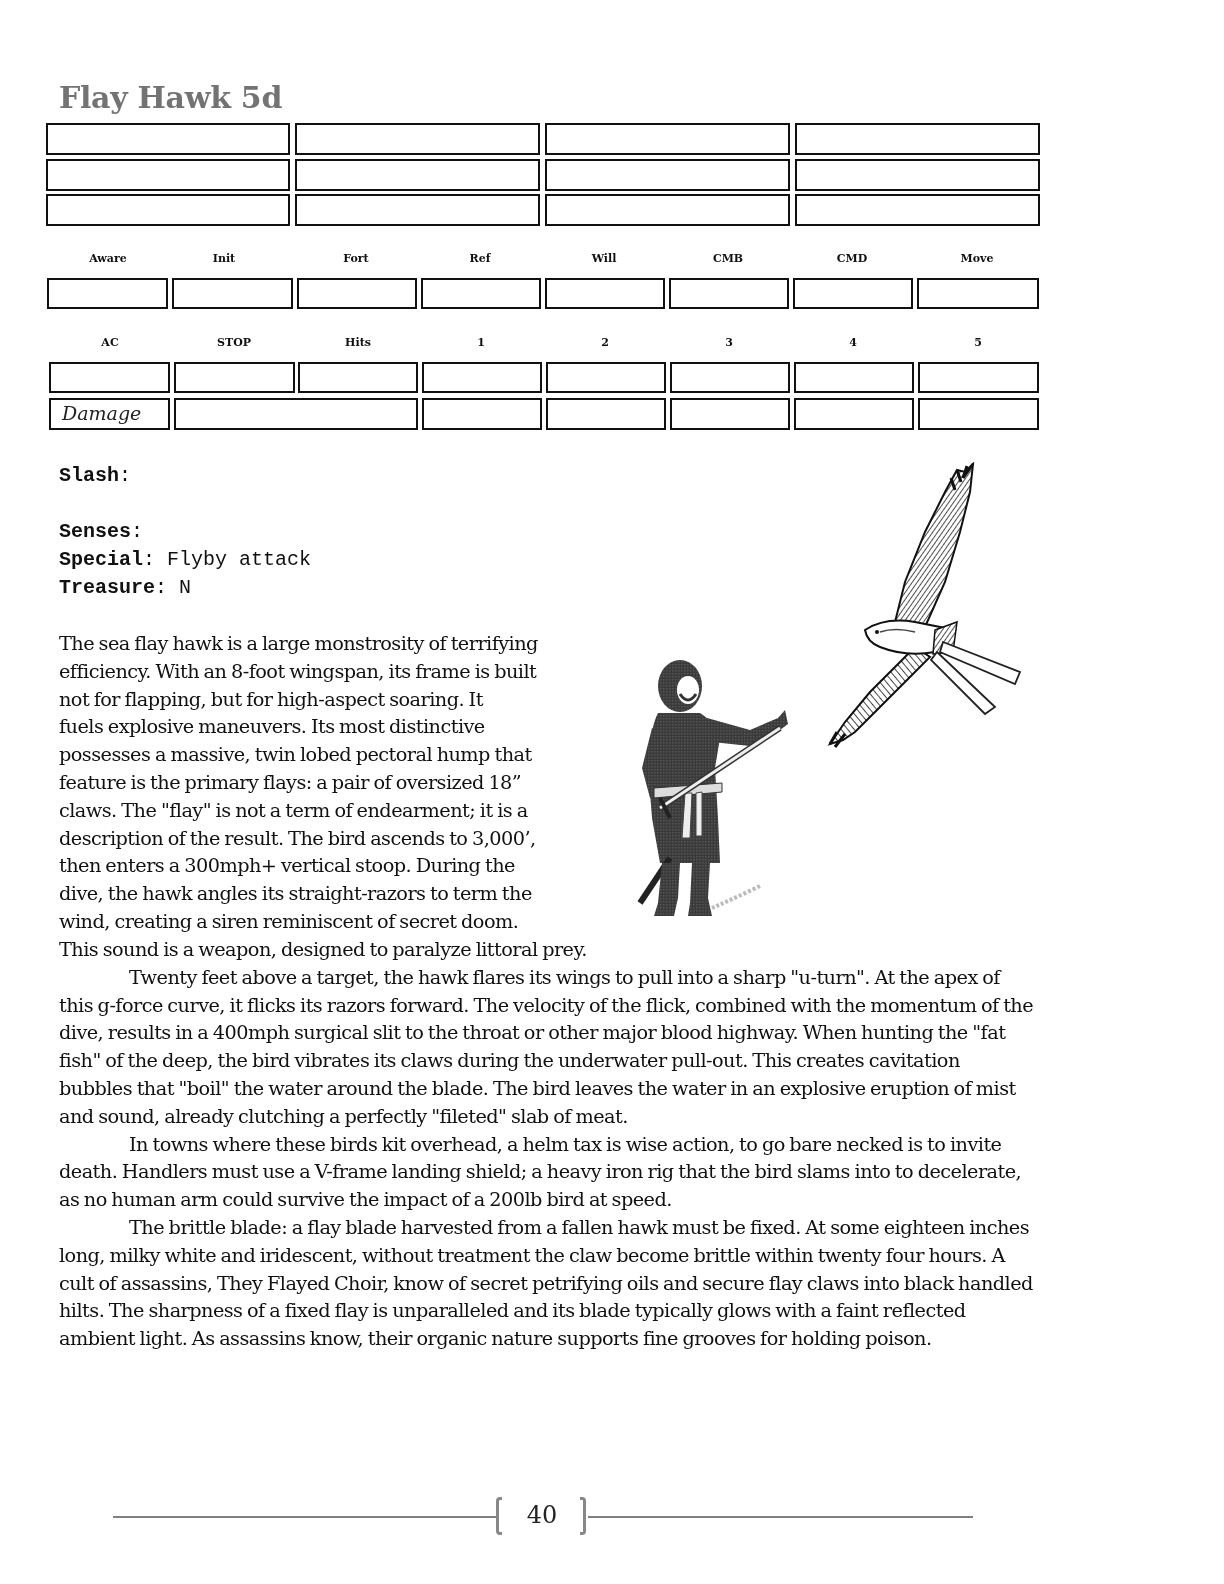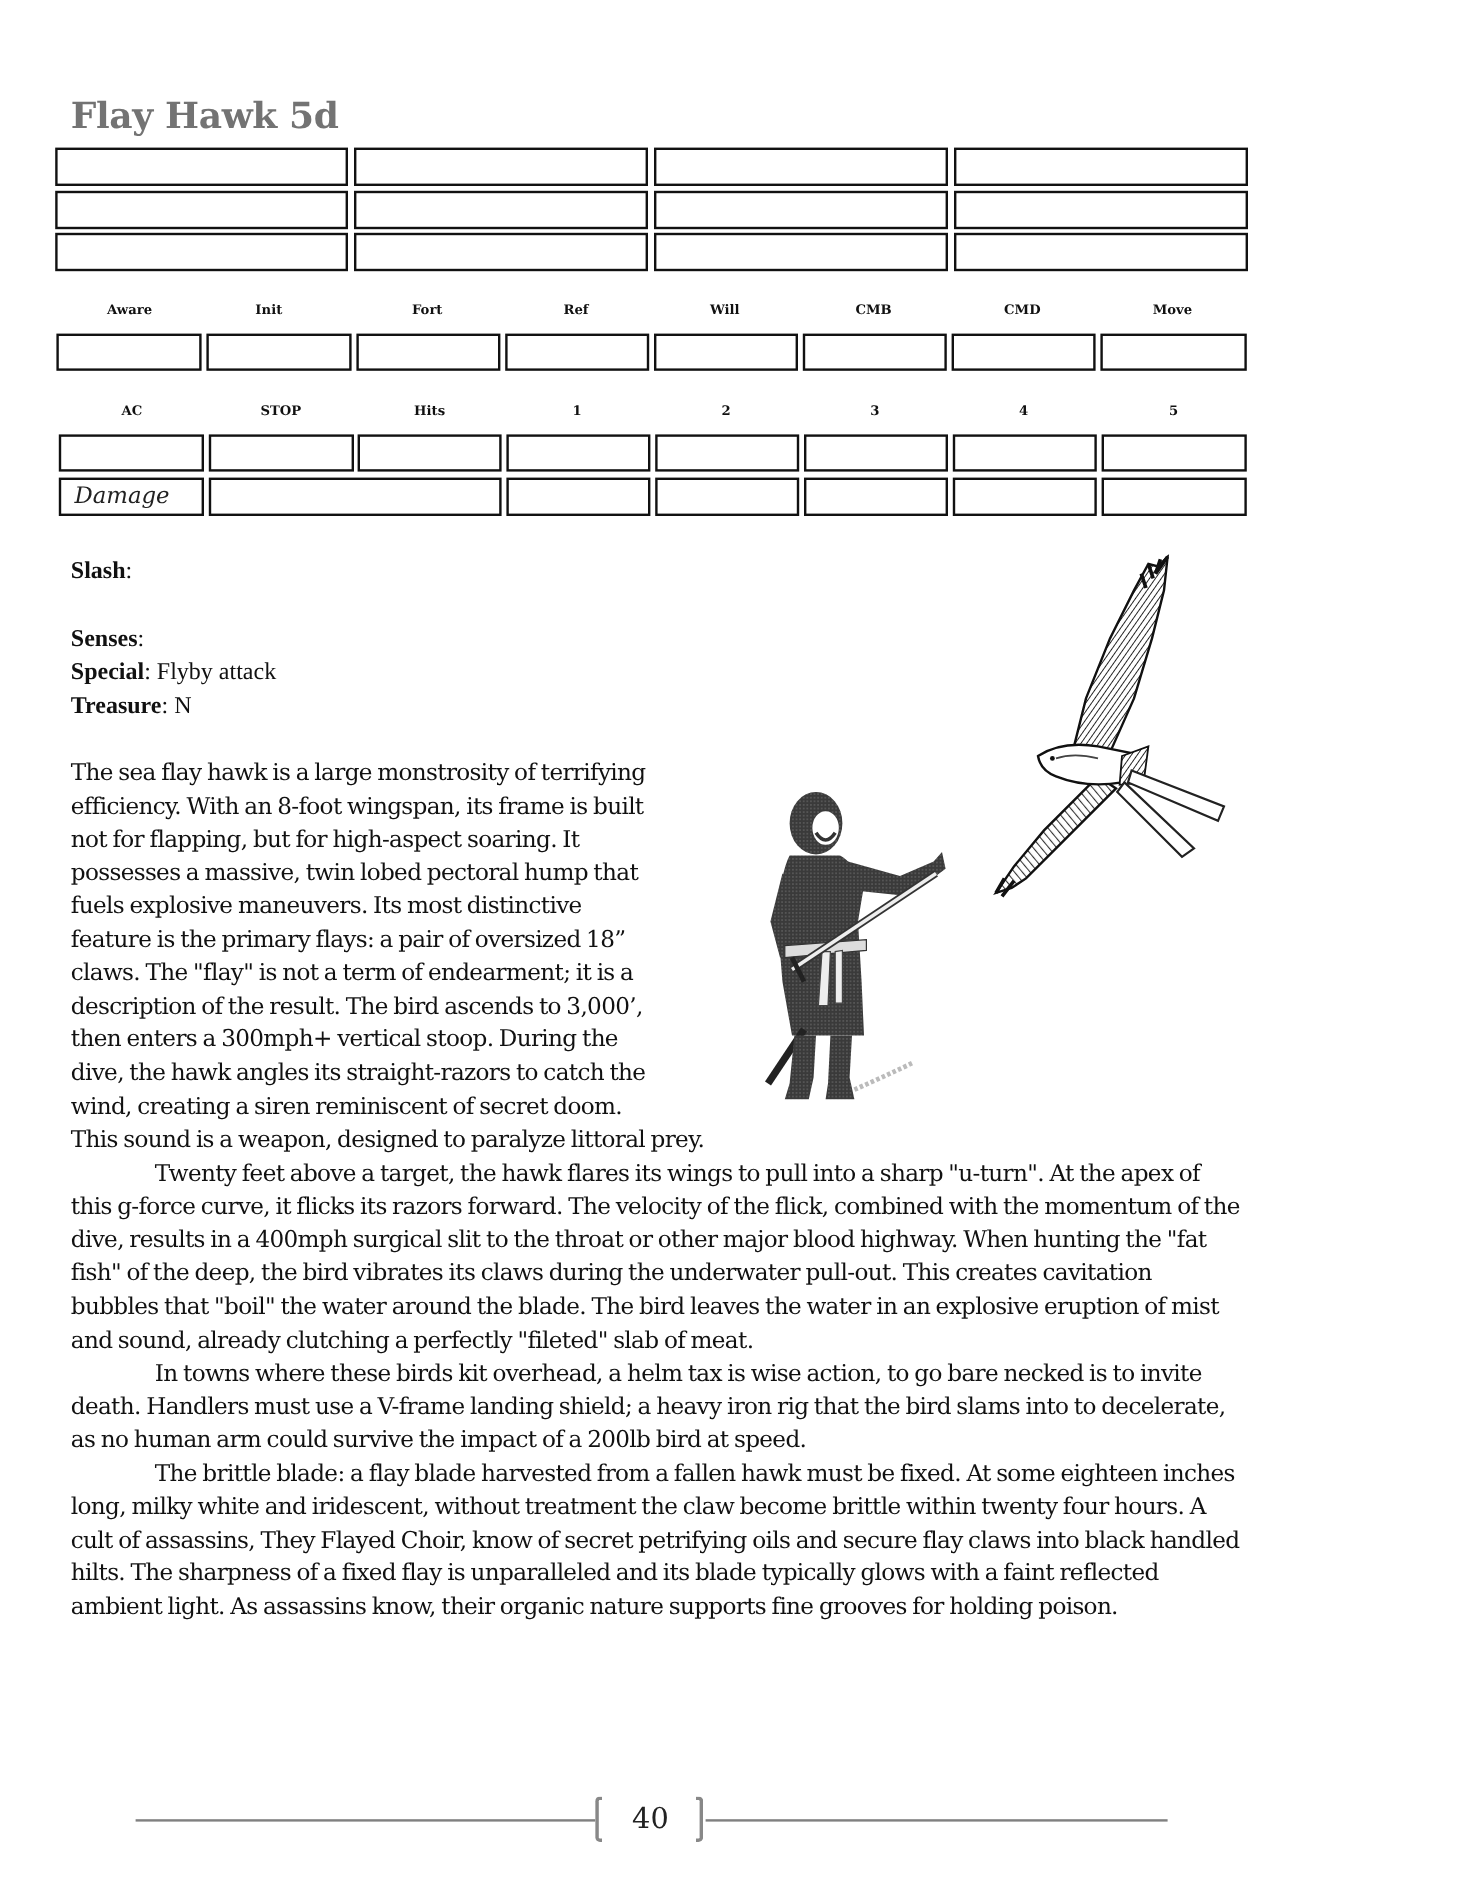--- a/index.html
+++ b/index.html
@@ -4,21 +4,21 @@
 <style>
   html, body { margin: 0; padding: 0; background: #ffffff; }
   body { width: 1224px; height: 1584px; position: relative; overflow: hidden; color: #111; }
   .title { position: absolute; left: 59px; top: 60px; font-family: "DejaVu Serif", serif; font-weight: bold; font-size: 30px; letter-spacing: -0.3px; color: #737373; }
 
   .box { position: absolute; border: 2.5px solid #111; box-sizing: border-box; background: #fff; }
 
   .lbl { position: absolute; font-family: "DejaVu Serif", serif; font-weight: bold; font-size: 11px; text-align: center; width: 120px; color: #111; }
   .dmg { position: absolute; font-family: "DejaVu Serif", serif; font-style: italic; font-size: 19px; color: #222; left: 62px; top: 402px; }
 
-  .stat { position: absolute; left: 59px; font-family: Liberation Serif, serif; font-size: 20px; line-height: 28px; color: #111; }
+  .stat { position: absolute; left: 59px; font-family: Liberation Mono, monospace; font-size: 20px; line-height: 28px; color: #111; }
   .stat b { font-weight: bold; }
 
   .body-text { position: absolute; left: 59px; font-family: "DejaVu Serif", serif; font-size: 19.3px; line-height: 27.8px; color: #111; letter-spacing: -0.55px; word-spacing: -1px; }
   .col { width: 580px; top: 630px; }
   .full { width: 975px; top: 936px; }
   .full p { margin: 0; text-indent: 70px; }
   .full p.first { text-indent: 0; }
 
   .art { position: absolute; }
 
@@ -172,27 +172,27 @@
   <path d="M32 205 L28 245 L24 258 L44 258 L48 240 L50 205 Z" fill="url(#mail)"></path>
   <path d="M62 205 L60 245 L58 258 L82 258 L78 240 L80 205 Z" fill="url(#mail)"></path>
 
   <path d="M82 250 Q105 240 130 228" stroke="#bbb" stroke-width="4" fill="none" stroke-dasharray="3 2"></path>
 </svg>
 
 <div class="body-text col">
   <div>The sea flay hawk is a large monstrosity of terrifying</div>
   <div>efficiency. With an 8-foot wingspan, its frame is built</div>
   <div>not for flapping, but for high-aspect soaring. It</div>
+  <div>fuels explosive maneuvers. Its most distinctive</div>
   <div>possesses a massive, twin lobed pectoral hump that</div>
-  <div>fuels explosive maneuvers. Its most distinctive</div>
   <div>feature is the primary flays: a pair of oversized 18”</div>
   <div>claws. The "flay" is not a term of endearment; it is a</div>
   <div>description of the result. The bird ascends to 3,000’,</div>
   <div>then enters a 300mph+ vertical stoop. During the</div>
-  <div>dive, the hawk angles its straight-razors to catch the</div>
+  <div>dive, the hawk angles its straight-razors to term the</div>
   <div>wind, creating a siren reminiscent of secret doom.</div>
 </div>
 
 <div class="body-text full">
   <p class="first">This sound is a weapon, designed to paralyze littoral prey.</p>
   <p>Twenty feet above a target, the hawk flares its wings to pull into a sharp "u-turn". At the apex of this g-force curve, it flicks its razors forward. The velocity of the flick, combined with the momentum of the dive, results in a 400mph surgical slit to the throat or other major blood highway. When hunting the "fat fish" of the deep, the bird vibrates its claws during the underwater pull-out. This creates cavitation bubbles that "boil" the water around the blade. The bird leaves the water in an explosive eruption of mist and sound, already clutching a perfectly "fileted" slab of meat.</p>
   <p>In towns where these birds kit overhead, a helm tax is wise action, to go bare necked is to invite death. Handlers must use a V-frame landing shield; a heavy iron rig that the bird slams into to decelerate, as no human arm could survive the impact of a 200lb bird at speed.</p>
   <p>The brittle blade: a flay blade harvested from a fallen hawk must be fixed. At some eighteen inches long, milky white and iridescent, without treatment the claw become brittle within twenty four hours. A cult of assassins, They Flayed Choir, know of secret petrifying oils and secure flay claws into black handled hilts. The sharpness of a fixed flay is unparalleled and its blade typically glows with a faint reflected ambient light. As assassins know, their organic nature supports fine grooves for holding poison.</p>
 </div>
 

